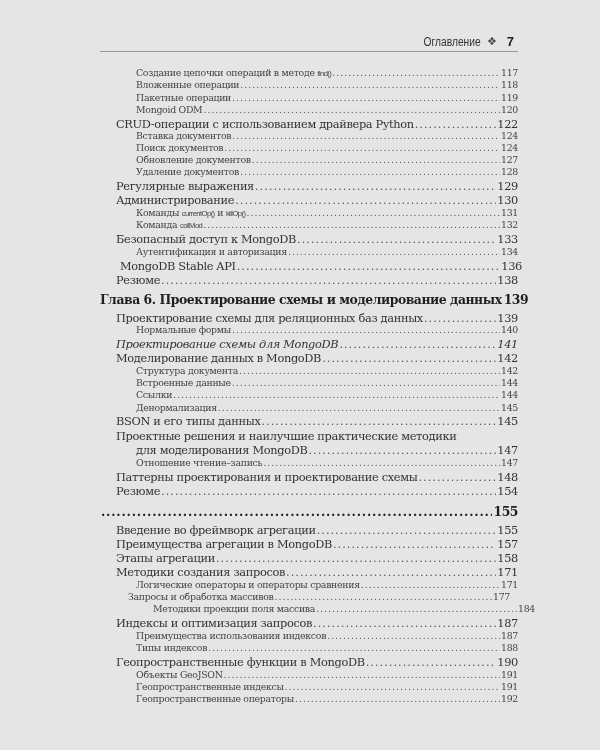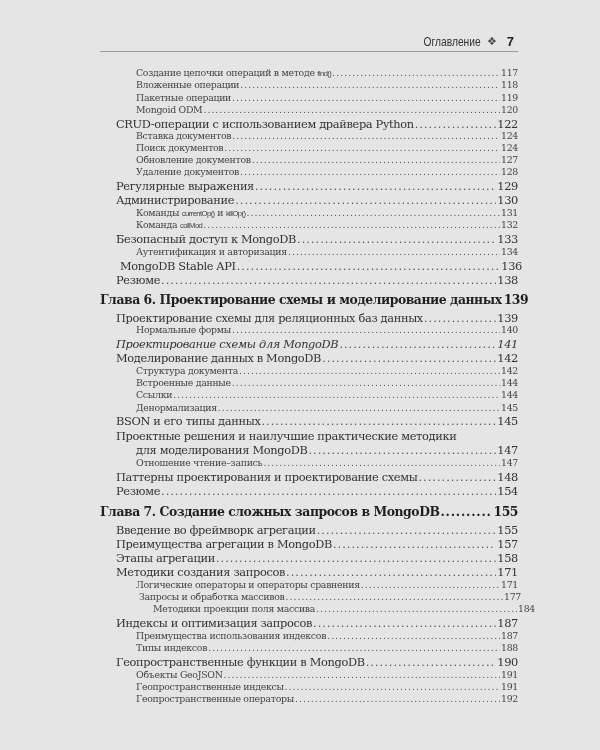--- a/index.html
+++ b/index.html
@@ -191,21 +191,20 @@
         <span class="t"><span>Паттерны проектирования и проектирование схемы</span></span>
         <span class="lead"></span>
         <span class="p">148</span>
       </div>
       <div class="row lv1" style="left: 116px; width: 402px; top: 484px;">
         <span class="t"><span>Резюме</span></span>
         <span class="lead"></span>
         <span class="p">154</span>
       </div>
       <div class="row lv0" style="left: 100px; width: 418px; top: 504px;">
-        <span class="t"><span>Глава 7. Создание сложных запросов в MongoDB </span></span>
         <span class="lead"></span>
         <span class="p">155</span>
       </div>
       <div class="row lv1" style="left: 116px; width: 402px; top: 523px;">
         <span class="t"><span>Введение во фреймворк агрегации</span></span>
         <span class="lead"></span>
         <span class="p">155</span>
       </div>
       <div class="row lv1" style="left: 116px; width: 402px; top: 537px;">
         <span class="t"><span>Преимущества агрегации в MongoDB</span></span>
@@ -220,21 +219,21 @@
       <div class="row lv1" style="left: 116px; width: 402px; top: 565px;">
         <span class="t"><span>Методики создания запросов</span></span>
         <span class="lead"></span>
         <span class="p">171</span>
       </div>
       <div class="row lv2" style="left: 136px; width: 382px; top: 579px;">
         <span class="t"><span>Логические операторы и операторы сравнения</span></span>
         <span class="lead"></span>
         <span class="p">171</span>
       </div>
-      <div class="row lv2" style="left: 139px; width: 382px; top: 591px;">
+      <div class="row lv2" style="left: 128px; width: 382px; top: 591px;">
         <span class="t"><span>Запросы и обработка массивов</span></span>
         <span class="lead"></span>
         <span class="p">177</span>
       </div>
       <div class="row lv2" style="left: 153px; width: 382px; top: 603px;">
         <span class="t"><span>Методики проекции поля массива</span></span>
         <span class="lead"></span>
         <span class="p">184</span>
       </div>
       <div class="row lv1" style="left: 116px; width: 402px; top: 616px;">

